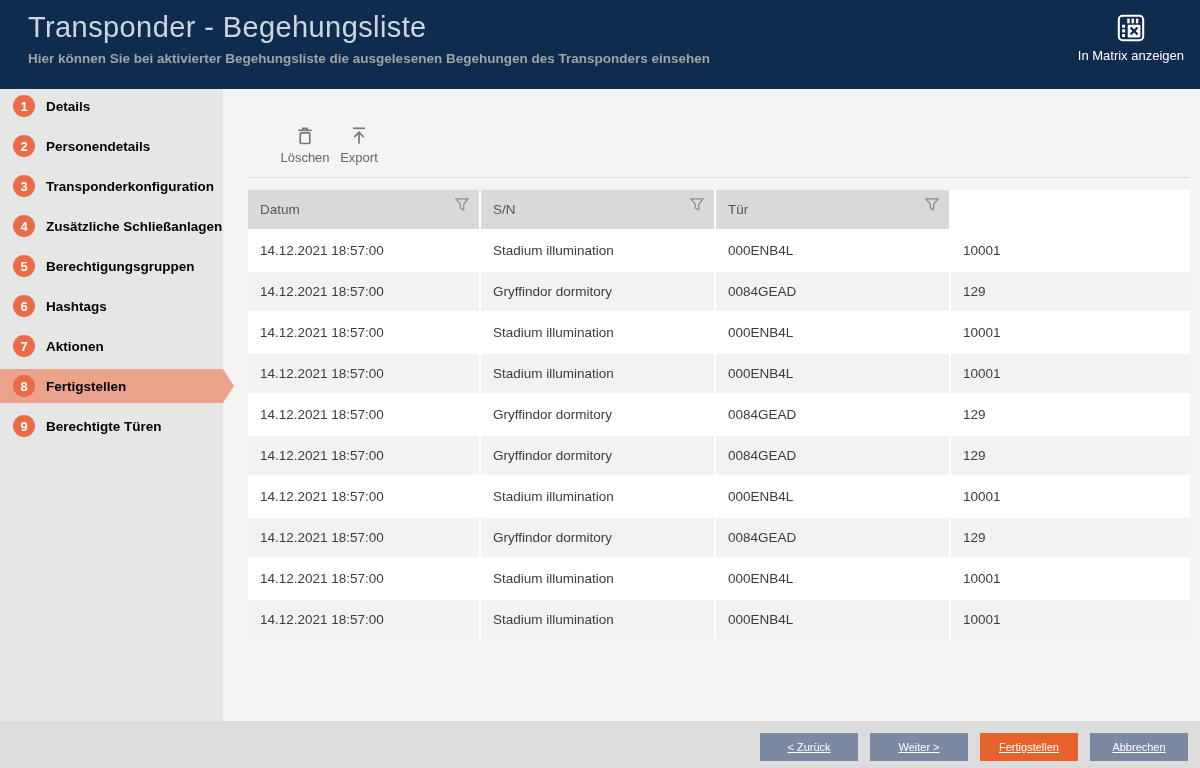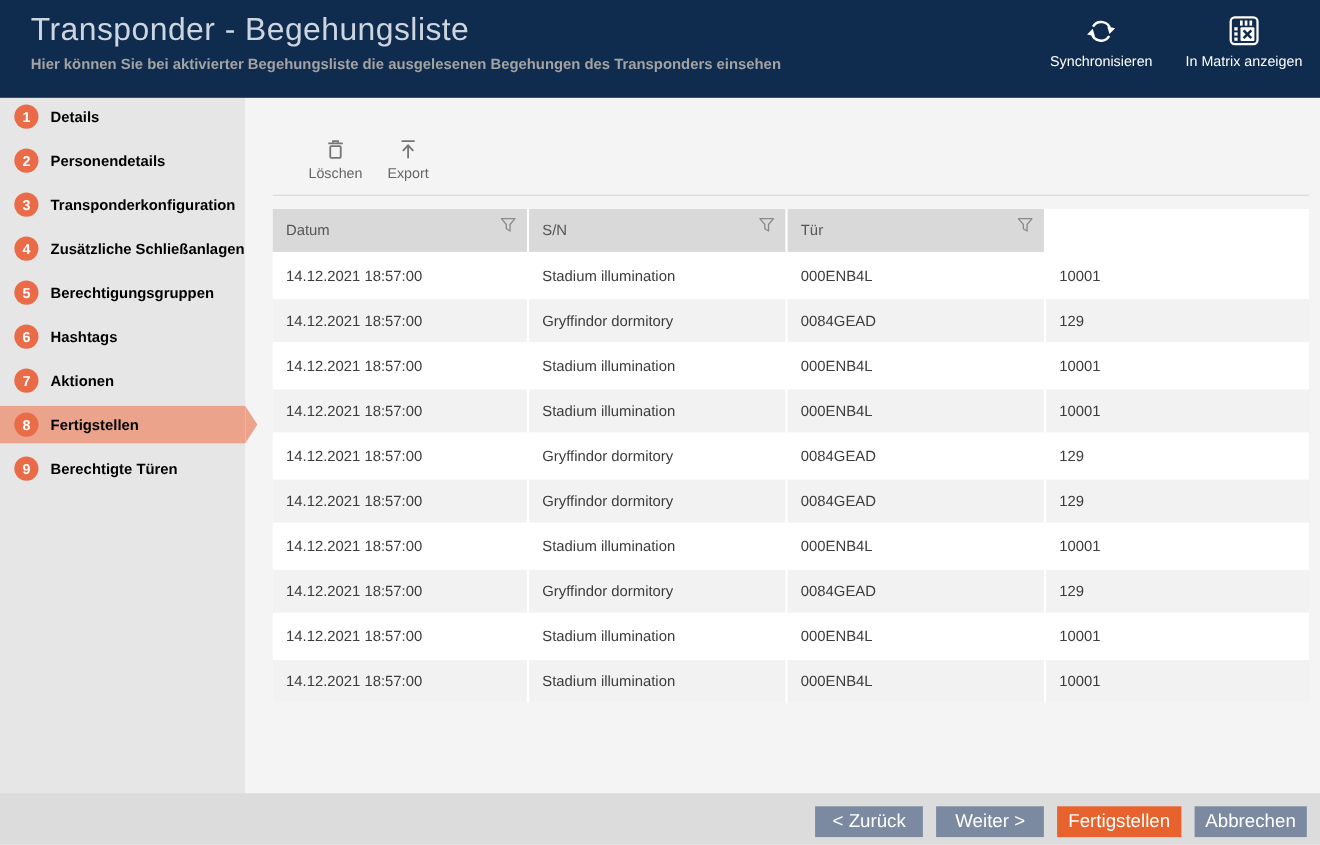--- a/index.html
+++ b/index.html
@@ -29,65 +29,54 @@
   .step.active { background:#EBA38C; }
   .step.active::after { content:""; position:absolute; right:-11px; top:0;
     border-top:17px solid transparent; border-bottom:17px solid transparent;
     border-left:11px solid #EBA38C; }
 
   .main { flex:1; background:#F4F4F4; padding-left:25px; }
 
   
   .toolbar-wrap { padding-top:34px; padding-bottom:12px; width:942px;
     border-bottom:1px solid #D8D8D8; }
-  .toolbar { display:flex; gap:16px; margin-left:32px; }
+  .toolbar { display:flex; gap:4px; margin-left:32px; }
   .tool-btn { width:50px; display:flex; flex-direction:column; align-items:center; cursor:pointer; }
   .tool-btn .ticon { height:24px; display:flex; align-items:flex-end; }
   .tool-btn .tlabel { font-size:13px; color:#666; margin-top:3px; }
 
   
   .table { width:942px; background:#FFFFFF; margin-top:12px; }
   .trow { display:grid; grid-template-columns:231px 233px 233px 239px; gap:2px; }
   .trow + .trow, .tbody .trow:first-child { margin-top:2px; }
   .cell { height:39px; display:flex; align-items:center; padding-left:12px;
     font-size:13.5px; position:relative; }
   .thead .cell { background:#D9D9D9; color:#565656; cursor:pointer; }
   .tbody .cell { background:#FFFFFF; color:#3C3C3C; }
   .tbody .trow:nth-child(even) .cell { background:#F2F2F2; }
   .filter-icon { position:absolute; right:10px; top:8px; cursor:pointer; }
 
   
   .footer { height:51px; background:#DCDCDC; display:flex; justify-content:flex-end;
     align-items:center; gap:12px; padding-right:12px; }
   .btn { min-width:98px; height:28px; padding:0 10px; border:none; color:#fff;
-    font-size:17px; font-family:inherit; display:flex; align-items:center;
-    justify-content:center; cursor:pointer; }
+    font-size:11px; font-family:inherit; display:flex; align-items:center;
+    justify-content:center; cursor:pointer;text-decoration:underline; }
   .btn.slate { background:#7B8AA0; }
   .btn.orange { background:#E8622D; }
 </style>
 </head>
 <body>
 
 <div class="header">
   <div class="header-text">
     <div class="page-title">Transponder - Begehungsliste</div>
     <div class="page-subtitle">Hier können Sie bei aktivierter Begehungsliste die ausgelesenen Begehungen des Transponders einsehen</div>
   </div>
   <div class="header-actions">
-    <div class="header-action">
-      <span class="hicon">
-        <svg width="30" height="27" viewBox="0 0 32 28">
-          <path d="M8.2 9.5 A9 9 0 0 1 24.9 12.4" fill="none" stroke="#fff" stroke-width="2.4"></path>
-          <polygon points="22,9.2 29.6,10.9 24.1,16.6" fill="#fff"></polygon>
-          <path d="M23.8 18.5 A9 9 0 0 1 7.1 15.6" fill="none" stroke="#fff" stroke-width="2.4"></path>
-          <polygon points="10,18.8 2.4,17.1 7.9,11.4" fill="#fff"></polygon>
-        </svg>
-      </span>
-      <span class="header-action-label">Synchronisieren</span>
-    </div>
     <div class="header-action">
       <span class="hicon">
         <svg width="30" height="30" viewBox="0 0 32 32">
           <rect x="3" y="3" width="26" height="26" rx="4" fill="none" stroke="#fff" stroke-width="2.2"></rect>
           <rect x="12" y="6" width="2.6" height="5" fill="#fff"></rect>
           <rect x="16.6" y="6" width="2.6" height="5" fill="#fff"></rect>
           <rect x="21.2" y="6" width="2.6" height="5" fill="#fff"></rect>
           <rect x="6.5" y="12.5" width="3.2" height="3.2" fill="#fff"></rect>
           <rect x="6.5" y="17.5" width="3.2" height="3.2" fill="#fff"></rect>
           <rect x="6.5" y="22.5" width="3.2" height="3.2" fill="#fff"></rect>

